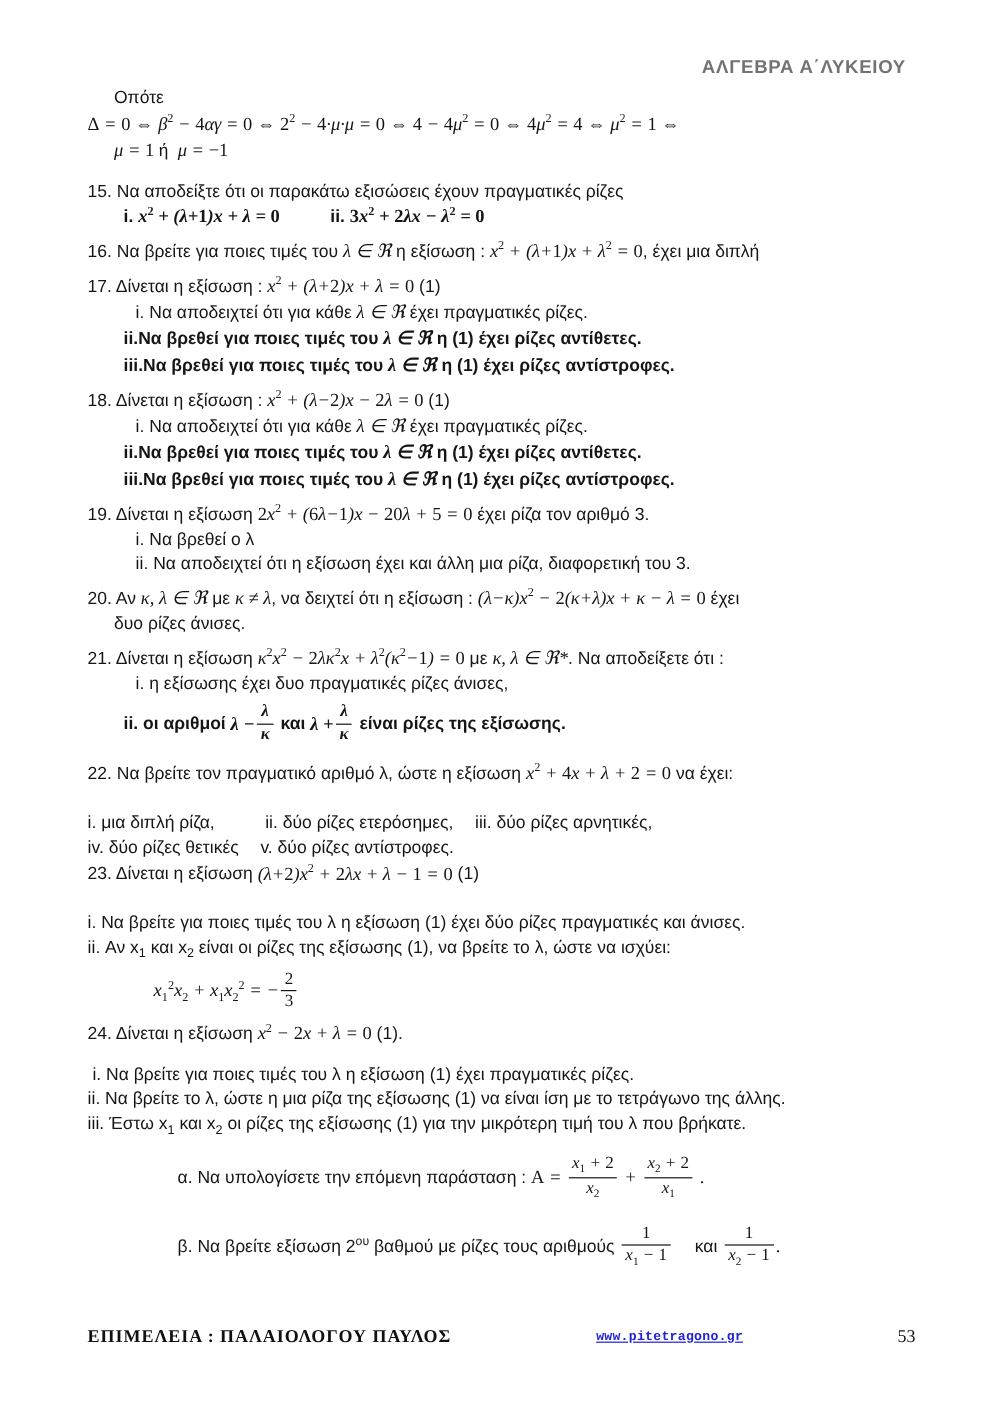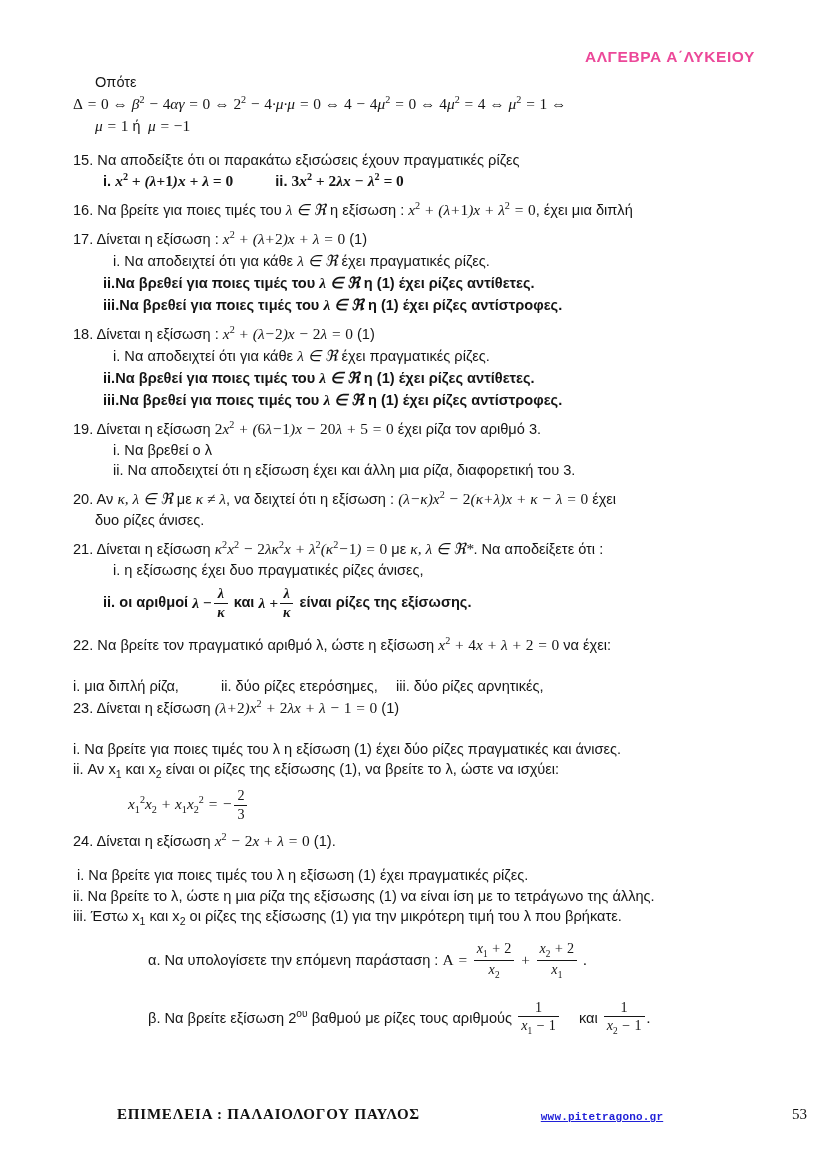--- a/index.html
+++ b/index.html
@@ -24,21 +24,21 @@
     box-sizing: border-box;
   }
   .doc-header {
     position: absolute;
     top: 48px;
     right: 73px;
     font-family: "Liberation Sans", sans-serif;
     font-weight: bold;
     font-size: 15.5px;
     letter-spacing: 0.6px;
-    color: #ec4899;
+    color: #737373;
     margin-left: 24px;
   }
   .body-area {
     position: absolute;
     left: 73px;
     top: 72px;
     width: 690px;
   }
   .line {
     font-size: 14.6px;
@@ -103,22 +103,21 @@
   .plain-sub sub {
     font-size: 0.72em;
     vertical-align: sub;
   }
   .footer {
     position: absolute;
     left: 73px;
     bottom: 48px;
     width: 690px;
     display: flex;
-    align-items: flex-end;
-    margin-left: 44px;
+    align-items: center;
   }
   .footer-credit {
     font-family: "Liberation Serif", serif;
     font-weight: bold;
     font-size: 15px;
     letter-spacing: 0.8px;
     color: #111111;
     flex: 0 0 auto;
   }
   .footer-link {
@@ -301,20 +300,25 @@
 
     <div class="gap-l"></div>
 
     <div class="line">
       <span>i.  μια διπλή ρίζα,</span>
       <span class="eqsp-lg"></span>
       <span>ii.  δύο ρίζες ετερόσημες,</span>
       <span class="eqsp"></span>
       <span>iii.  δύο ρίζες αρνητικές,</span>
     </div>
+    <div class="line">
+      <span>iv. δύο ρίζες θετικές</span>
+      <span class="eqsp"></span>
+      <span>v. δύο ρίζες αντίστροφες.</span>
+    </div>
 
     <div class="line">
       <span>23.</span>
       <span>Δίνεται η εξίσωση</span>
       <span class="math">(λ+<span class="num">2</span>)x<sup class="expn">2</sup> + <span class="num">2</span>λx + λ − <span class="num">1</span> = <span class="num">0</span></span>
       <span>(1)</span>
     </div>
 
     <div class="gap-l"></div>
 

